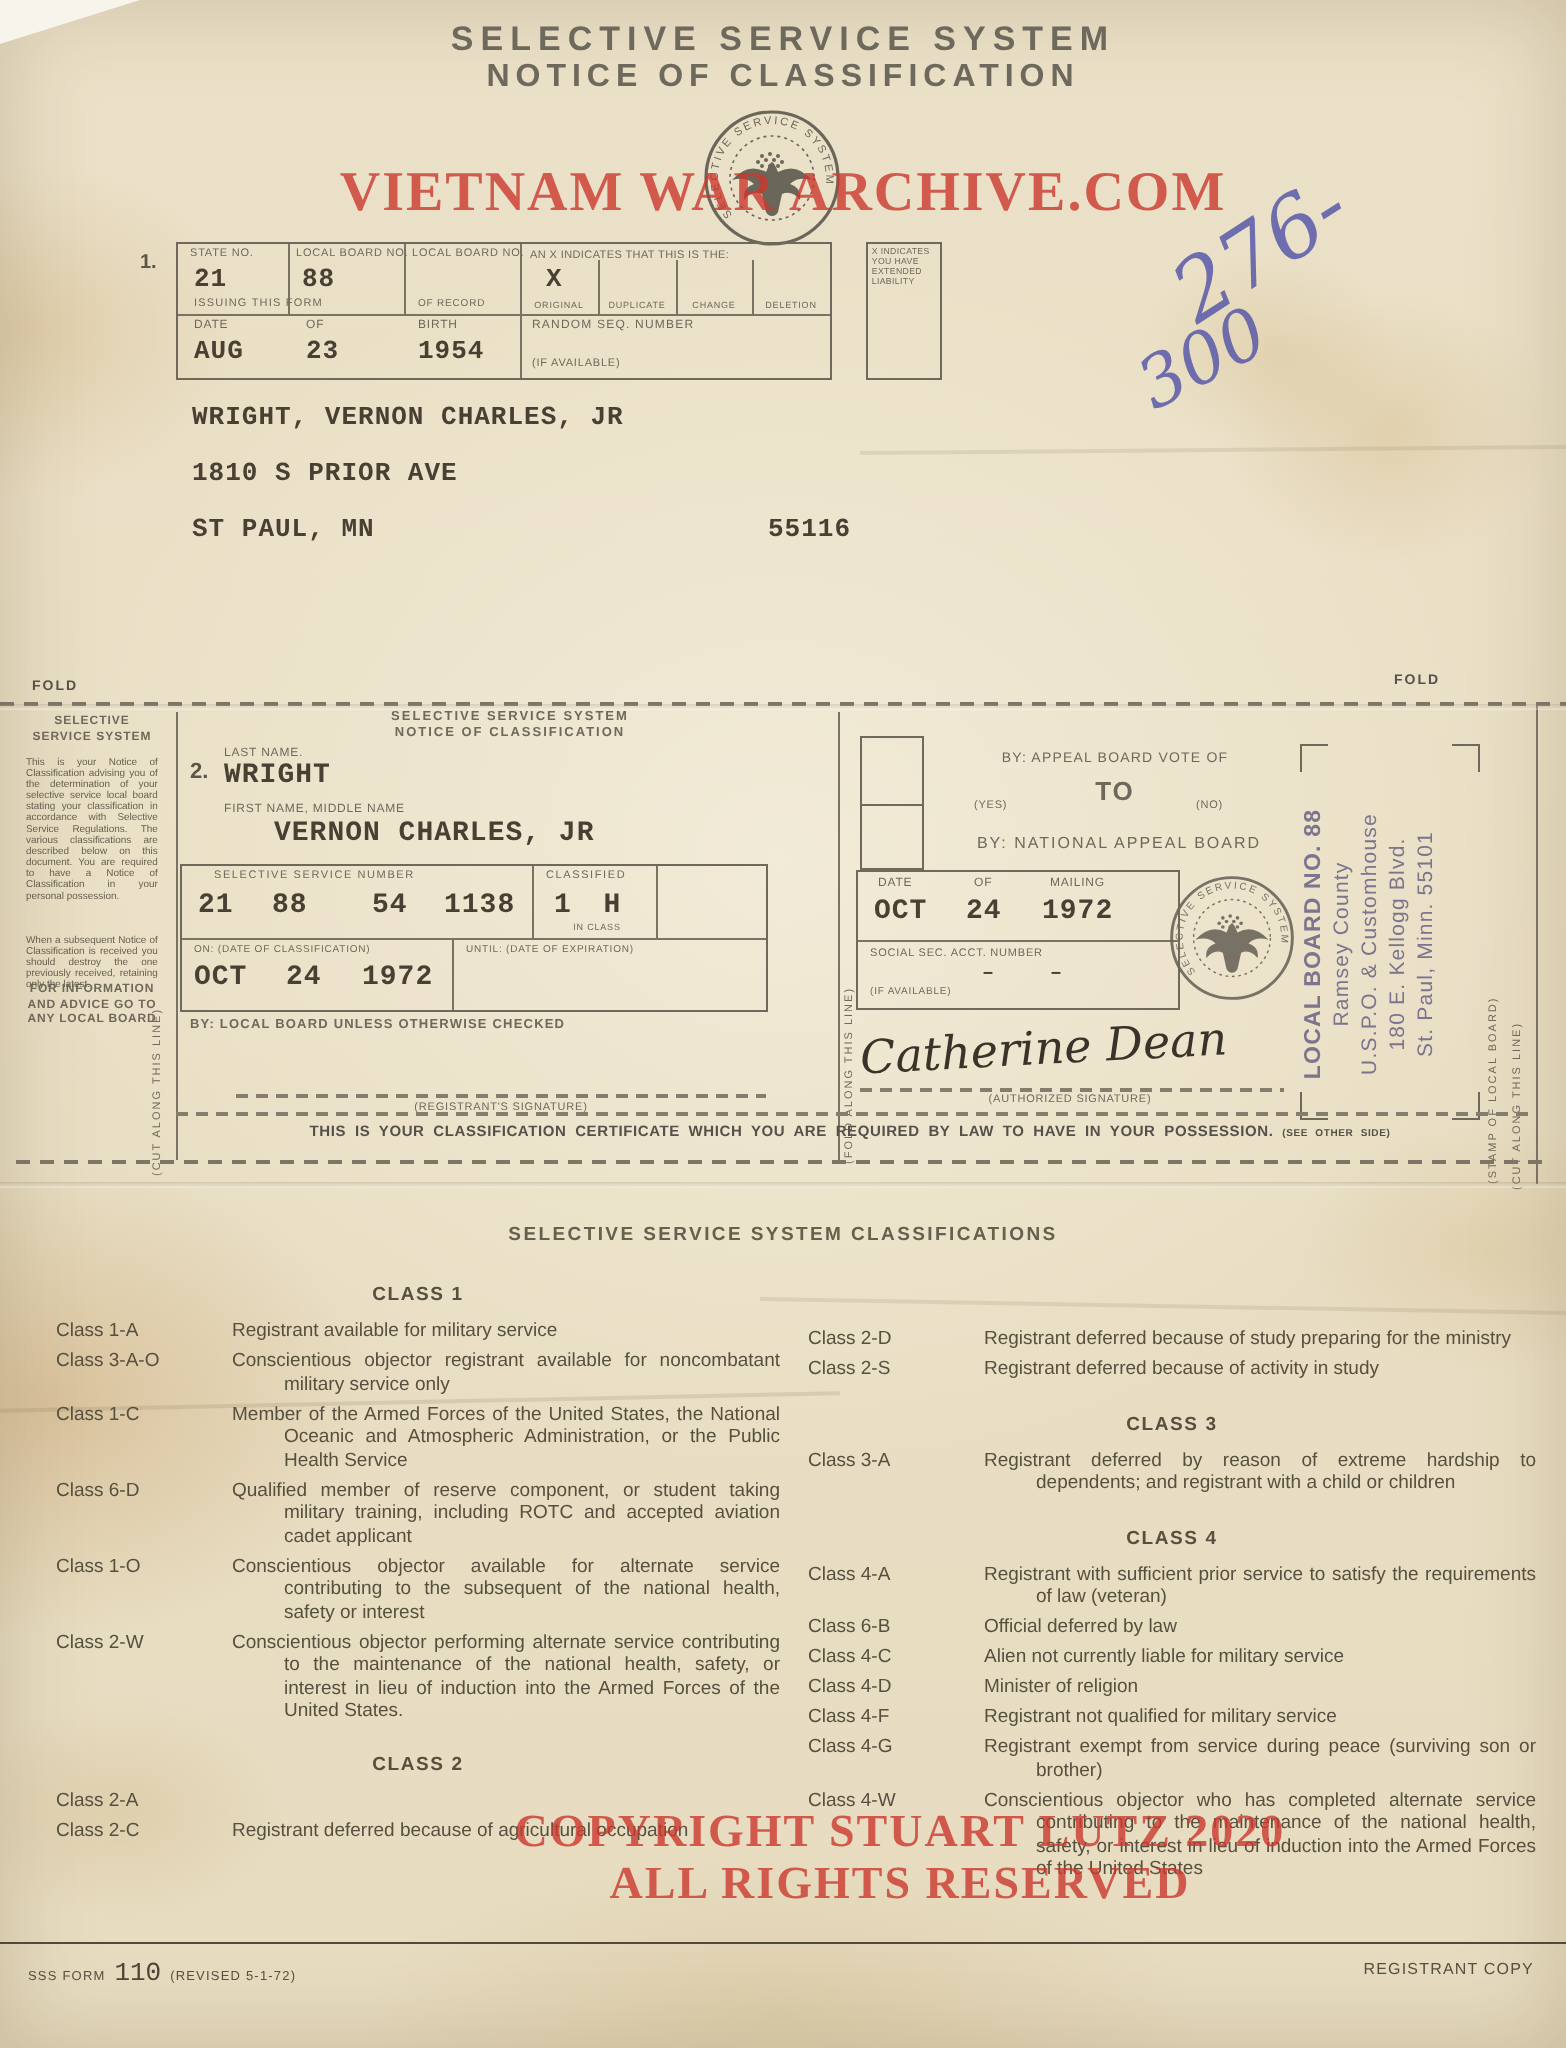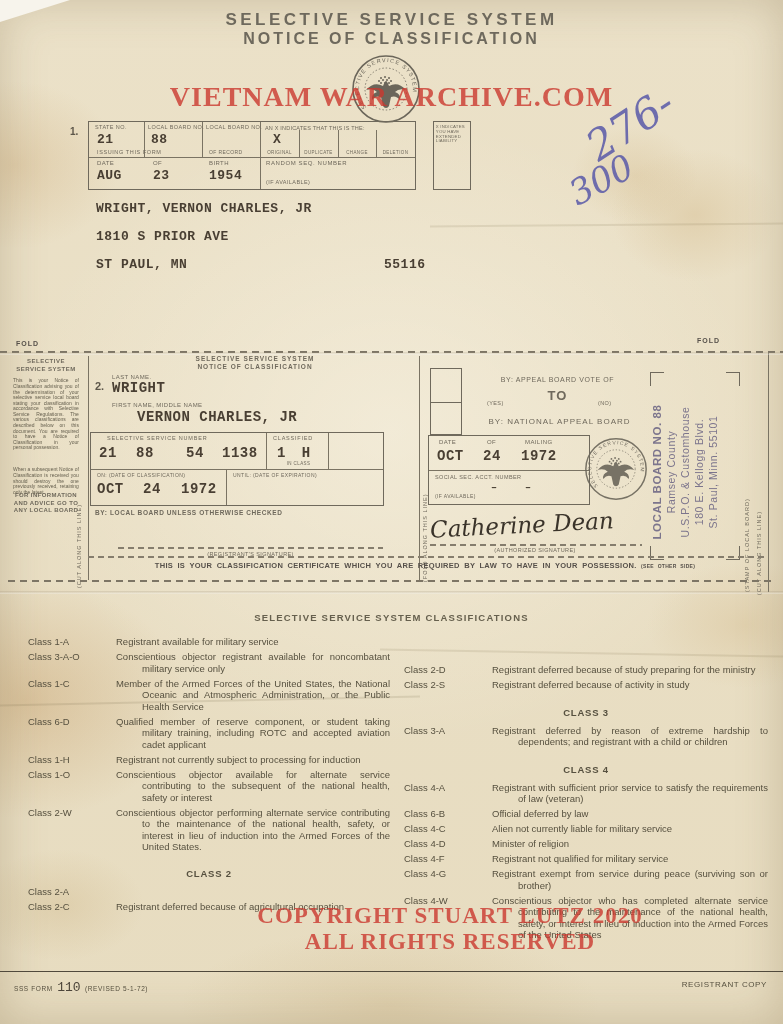--- a/index.html
+++ b/index.html
@@ -255,39 +255,36 @@
 
   <div class="crease" style="left:0;top:352px;width:783px;height:3px;background:linear-gradient(rgba(120,104,74,.18),rgba(255,255,255,.35));"></div>
   <div class="crease" style="left:0;top:591px;width:783px;height:3px;background:linear-gradient(rgba(120,104,74,.20),rgba(255,255,255,.35));"></div>
   <div class="crease" style="left:430px;top:224px;width:353px;height:1.5px;background:rgba(120,104,74,.14);transform:rotate(-.5deg);"></div>
   <div class="crease" style="left:0;top:700px;width:420px;height:1.5px;background:rgba(120,104,74,.16);transform:rotate(-1.2deg);"></div>
   <div class="crease" style="left:380px;top:652px;width:403px;height:1.5px;background:rgba(120,104,74,.14);transform:rotate(1deg);"></div>
 
   <div class="abs center" style="left:0;right:0;top:612px;font-size:9.5px;font-weight:bold;letter-spacing:1.2px;color:#66604e;">SELECTIVE SERVICE SYSTEM CLASSIFICATIONS</div>
 
   <div class="abs" style="left:28px;top:636px;width:362px;">
+    <div class="cls-heading">CLASS 1</div>
     <div class="entry">
       <span class="code">Class 1-A</span>
       <span class="desc">Registrant available for military service</span>
     </div>
     <div class="entry">
       <span class="code">Class 3-A-O</span>
       <span class="desc">Conscientious objector registrant available for noncombatant military service only</span>
     </div>
     <div class="entry">
       <span class="code">Class 1-C</span>
       <span class="desc">Member of the Armed Forces of the United States, the National Oceanic and Atmospheric Administration, or the Public Health Service</span>
     </div>
     <div class="entry">
       <span class="code">Class 6-D</span>
       <span class="desc">Qualified member of reserve component, or student taking military training, including ROTC and accepted aviation cadet applicant</span>
-    </div>
-    <div class="entry">
-      <span class="code">Class 1-H</span>
-      <span class="desc">Registrant not currently subject to processing for induction</span>
     </div>
     <div class="entry">
       <span class="code">Class 1-O</span>
       <span class="desc">Conscientious objector available for alternate service contributing to the subsequent of the national health, safety or interest</span>
     </div>
     <div class="entry">
       <span class="code">Class 2-W</span>
       <span class="desc">Conscientious objector performing alternate service contributing to the maintenance of the national health, safety, or interest in lieu of induction into the Armed Forces of the United States.</span>
     </div>
     <div class="cls-heading" style="margin-top:15px;">CLASS 2</div>

